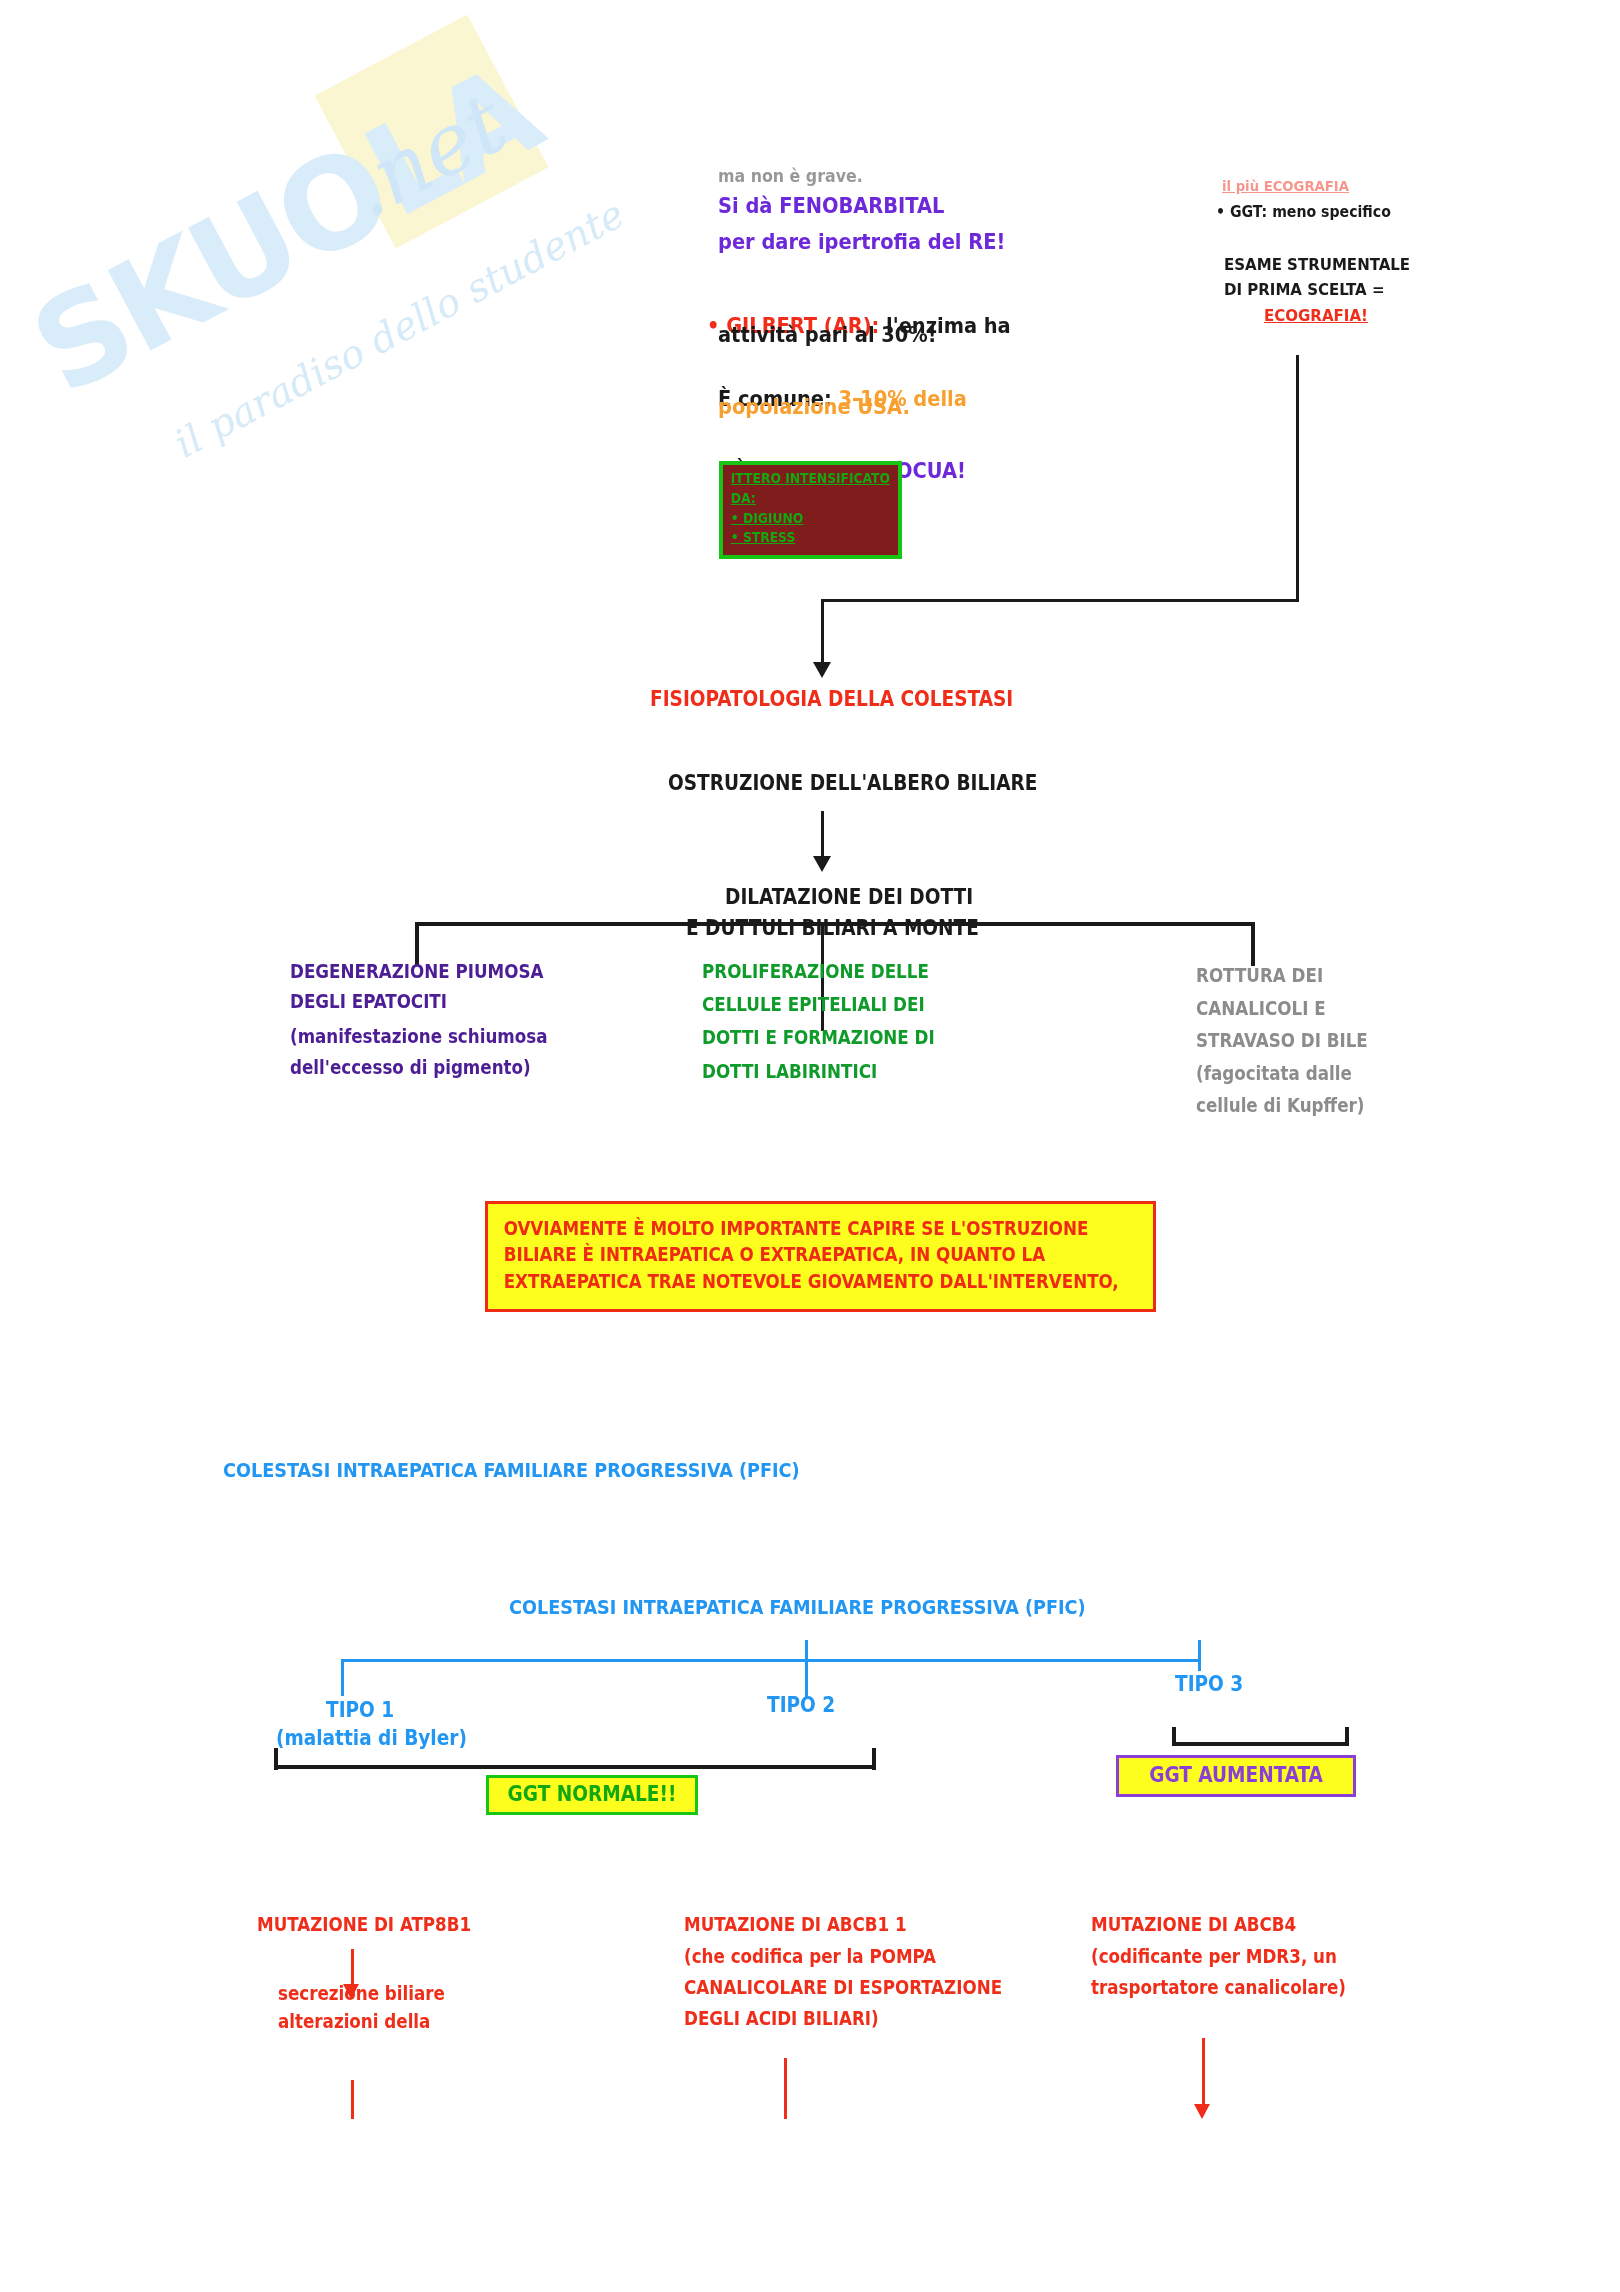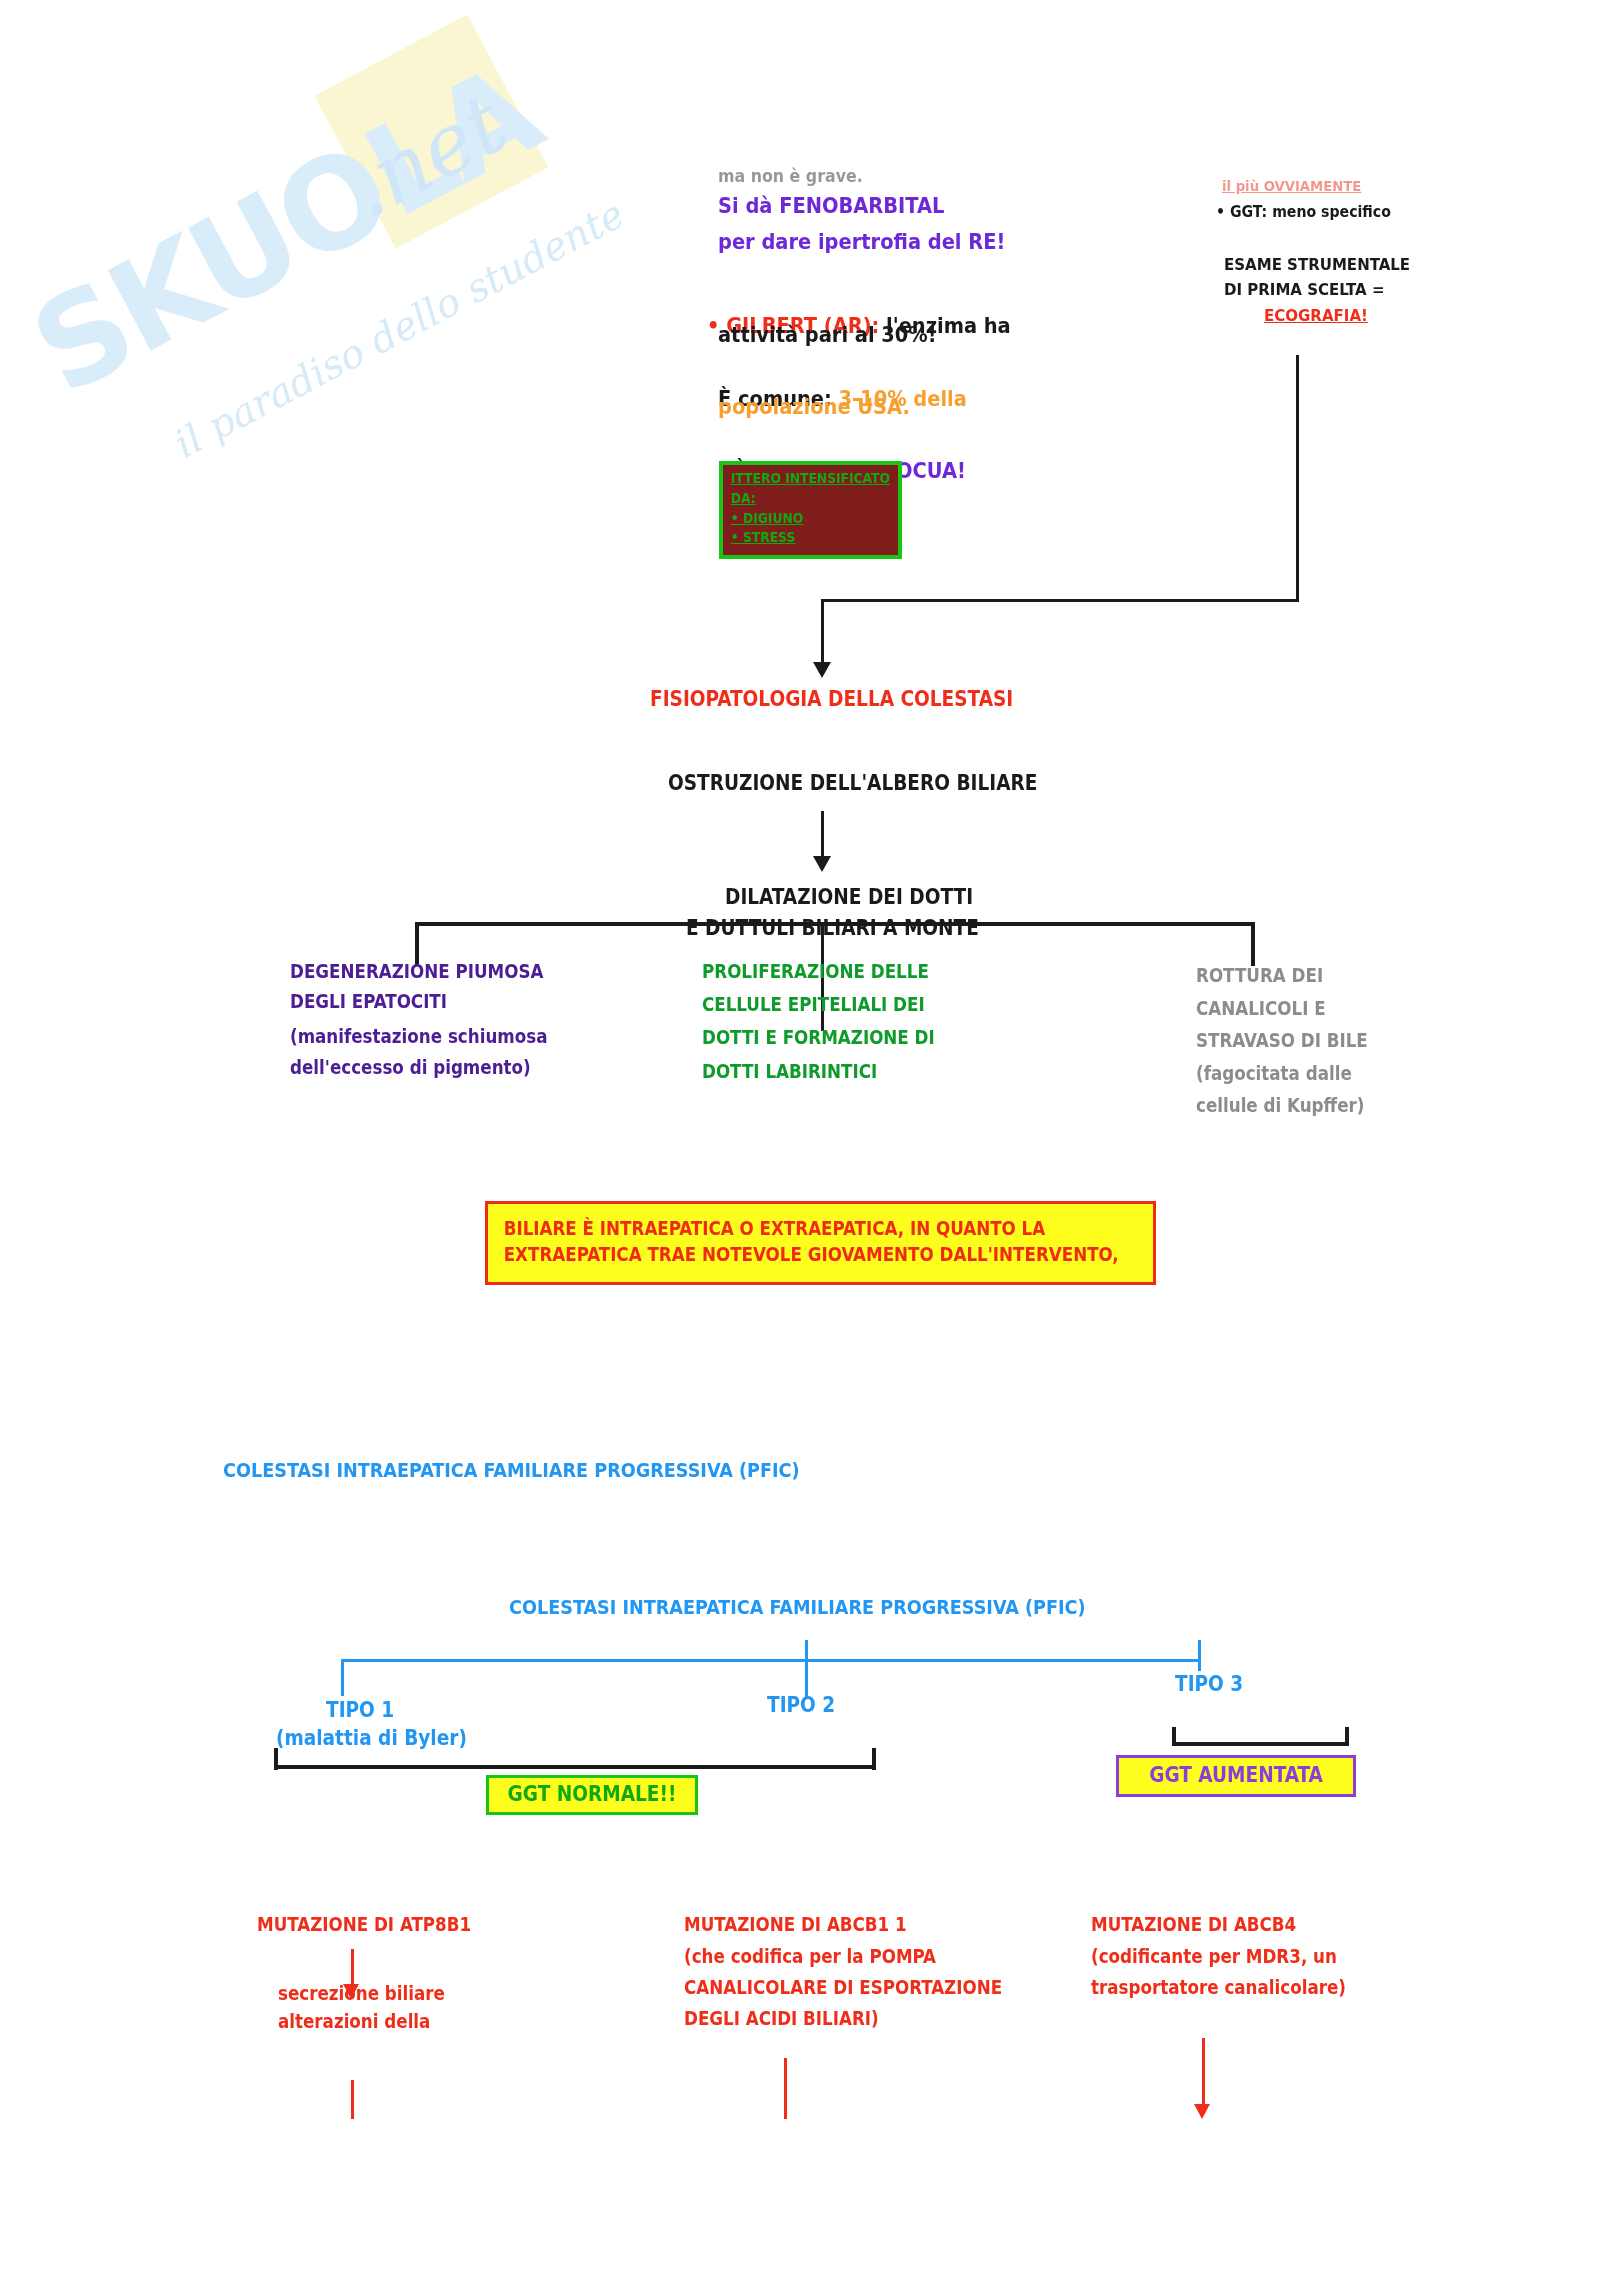--- a/index.html
+++ b/index.html
@@ -122,21 +122,21 @@
   <div class="t cond" style="left:734px;top:429px;font-size:21.6px;">
     <span class="c-black">È del tutto </span><span class="c-green">INNOCUA!</span>
   </div>
 
   <div class="box-ittero">
     <div>ITTERO INTENSIFICATO DA:</div>
     <div>• DIGIUNO</div>
     <div>• STRESS</div>
   </div>
 
-  <div class="t cond c-red u" style="left:1222px;top:177px;font-size:14.7px;opacity:.5;">il più OVVIAMENTE</div>
+  <div class="t cond c-red u" style="left:1222px;top:177px;font-size:14.7px;opacity:.5;">il più ECOGRAFIA</div>
   <div class="t cond c-black" style="left:1216px;top:202px;font-size:15.7px;">• GGT: meno specifico</div>
 
   <div class="t cond c-black" style="left:1224px;top:254px;font-size:16.7px;">ESAME STRUMENTALE</div>
   <div class="t cond c-black" style="left:1224px;top:279px;font-size:16.7px;">DI PRIMA SCELTA =</div>
   <div class="t cond c-red u" style="left:1264px;top:305px;font-size:16.7px;">ECOGRAFIA!</div>
 
   <div class="ln" style="left:1296px;top:355px;width:2.9px;height:247px;"></div>
   <div class="ln" style="left:821px;top:599px;width:477px;height:2.9px;"></div>
   <div class="ln" style="left:821px;top:599px;width:2.9px;height:67px;"></div>
   <div class="arrowhead ah-black" style="left:813px;top:662px;"></div>
@@ -167,20 +167,21 @@
   <div class="t cond c-darkgreen" style="left:702px;top:1026px;font-size:18.6px;">DOTTI E FORMAZIONE DI</div>
   <div class="t cond c-darkgreen" style="left:702px;top:1060px;font-size:18.6px;">DOTTI LABIRINTICI</div>
 
   <div class="t cond c-gray" style="left:1196px;top:964px;font-size:18.6px;">ROTTURA DEI</div>
   <div class="t cond c-gray" style="left:1196px;top:997px;font-size:18.6px;">CANALICOLI E</div>
   <div class="t cond c-gray" style="left:1196px;top:1029px;font-size:18.6px;">STRAVASO DI BILE</div>
   <div class="t cond c-gray" style="left:1196px;top:1062px;font-size:18.6px;">(fagocitata dalle</div>
   <div class="t cond c-gray" style="left:1196px;top:1094px;font-size:18.6px;">cellule di Kupffer)</div>
 
   <div class="box-warn">
+    <div>OVVIAMENTE È MOLTO IMPORTANTE CAPIRE SE L'OSTRUZIONE</div>
     <div>BILIARE È INTRAEPATICA O EXTRAEPATICA, IN QUANTO LA</div>
     <div>EXTRAEPATICA TRAE NOTEVOLE GIOVAMENTO DALL'INTERVENTO,</div>
   </div>
 
   <div class="t cond c-blue" style="left:223px;top:1458px;font-size:19.6px;">COLESTASI INTRAEPATICA FAMILIARE PROGRESSIVA (PFIC)</div>
 
   <div class="t cond c-blue" style="left:509px;top:1595px;font-size:19.6px;">COLESTASI INTRAEPATICA FAMILIARE PROGRESSIVA (PFIC)</div>
 
   <div class="ln-blue" style="left:341px;top:1659px;width:860px;height:2.9px;"></div>
   <div class="ln-blue" style="left:341px;top:1659px;width:2.9px;height:37px;"></div>

